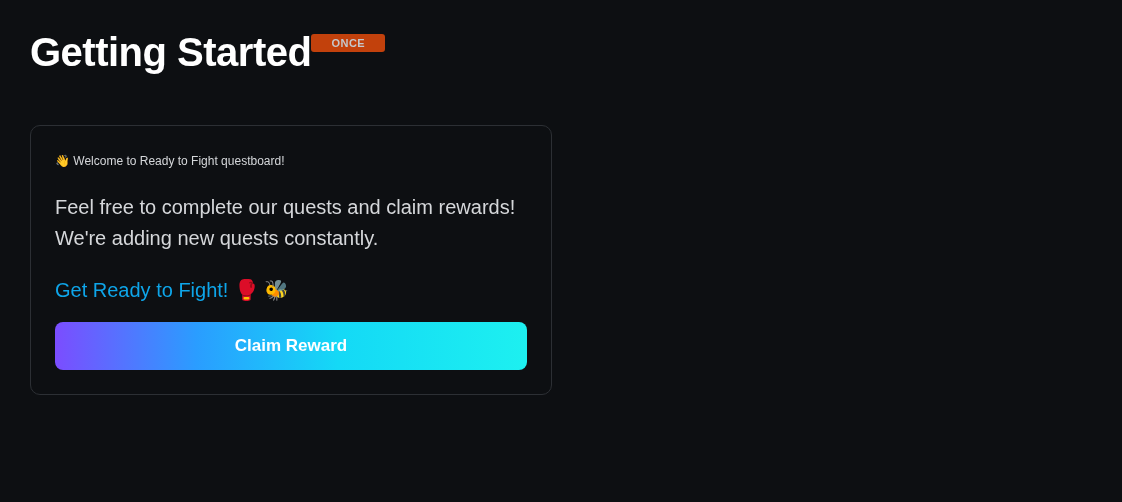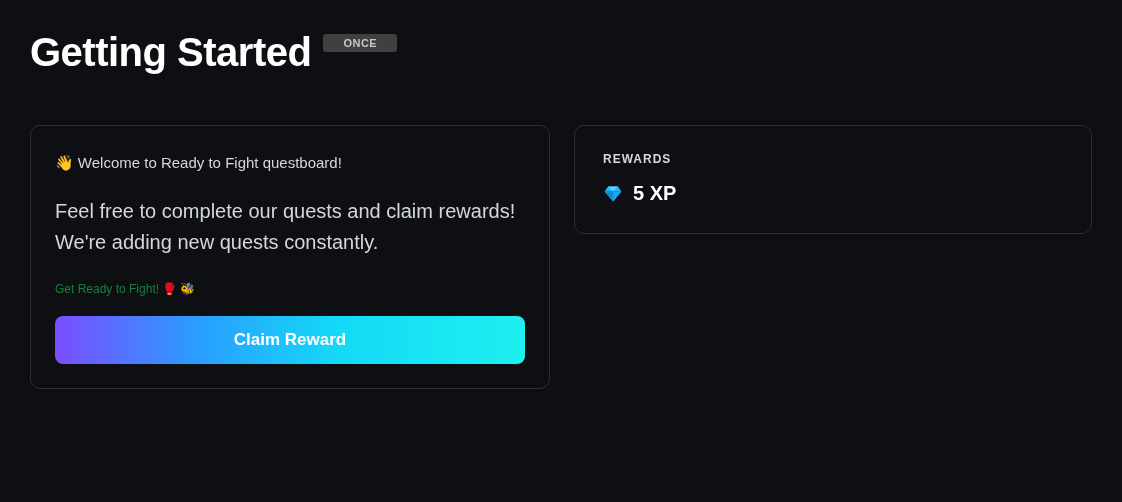--- a/index.html
+++ b/index.html
@@ -11,66 +11,65 @@
       background: #0d0f12;
       font-family: -apple-system, BlinkMacSystemFont, 'Segoe UI', Arial, sans-serif;
       width: 1122px;
       height: 502px;
       padding: 30px 30px 30px 30px;
       color: #fff;
     }
     .header-row {
       display: flex;
       align-items: flex-start;
-      gap: 12px;
       margin-bottom: 50px;
     }
     .page-title {
       font-size: 40px;
       font-weight: 800;
       color: #fff;
       letter-spacing: -0.5px;
     }
     .badge-once {
-      background: #404040;
+      background: #c2410c;
       color: #c5c8cc;
       font-size: 11px;
       font-weight: 700;
       padding: 3px 20px;
       border-radius: 3px;
       margin-top: 4px;
       letter-spacing: 0.5px;
     }
     .panels {
       display: flex;
       gap: 24px;
       align-items: flex-start;
     }
     .quest-card {
       border: 1px solid #2c2f34;
       border-radius: 10px;
       padding: 28px 24px 24px 24px;
       width: 522px;
     }
     .quest-line-1 {
-      font-size: 15px;
+      font-size: 12px;
       color: #d5d7da;
       margin-bottom: 24px;
       font-weight: 500;
     }
     .quest-line-2 {
       font-size: 20px;
       color: #d5d7da;
       margin-bottom: 24px;
       font-weight: 500;
       line-height: 1.55;
     }
     .quest-line-3 {
-      font-size: 12px;
-      color: #15803d;
+      font-size: 20px;
+      color: #0ea5e9;
       margin-bottom: 20px;
       font-weight: 500;
     }
     .claim-btn {
       width: 100%;
       border: none;
       border-radius: 8px;
       padding: 14px 8px;
       font-size: 17px;
       font-weight: 700;
@@ -116,28 +115,13 @@
 </div>
 
 <div class="panels">
   <div class="quest-card">
     <p class="quest-line-1">👋 Welcome to Ready to Fight questboard!</p>
     <p class="quest-line-2">Feel free to complete our quests and claim rewards! We're adding new quests constantly.</p>
     <p class="quest-line-3">Get Ready to Fight! 🥊 🐝</p>
     <button class="claim-btn">Claim Reward</button>
   </div>
 
-  <div class="rewards-card">
-    <div class="rewards-title">REWARDS</div>
-    <div class="rewards-row">
-      <span class="gem-icon">
-        <svg viewBox="0 0 24 24" width="20" height="20">
-          <path d="M6 3 L18 3 L22 9 L12 21 L2 9 Z" fill="#1fb6ff"></path>
-          <path d="M6 3 L12 9 L18 3 Z" fill="#5ecfff"></path>
-          <path d="M2 9 L12 9 L12 21 Z" fill="#0d8cd9"></path>
-          <path d="M22 9 L12 9 L12 21 Z" fill="#18a8f0"></path>
-          <path d="M2 9 L22 9" stroke="#0a6fb0" stroke-width="0.5"></path>
-        </svg>
-      </span>
-      <span class="xp-value">5 XP</span>
-    </div>
-  </div>
 </div>
 
 </body></html>

